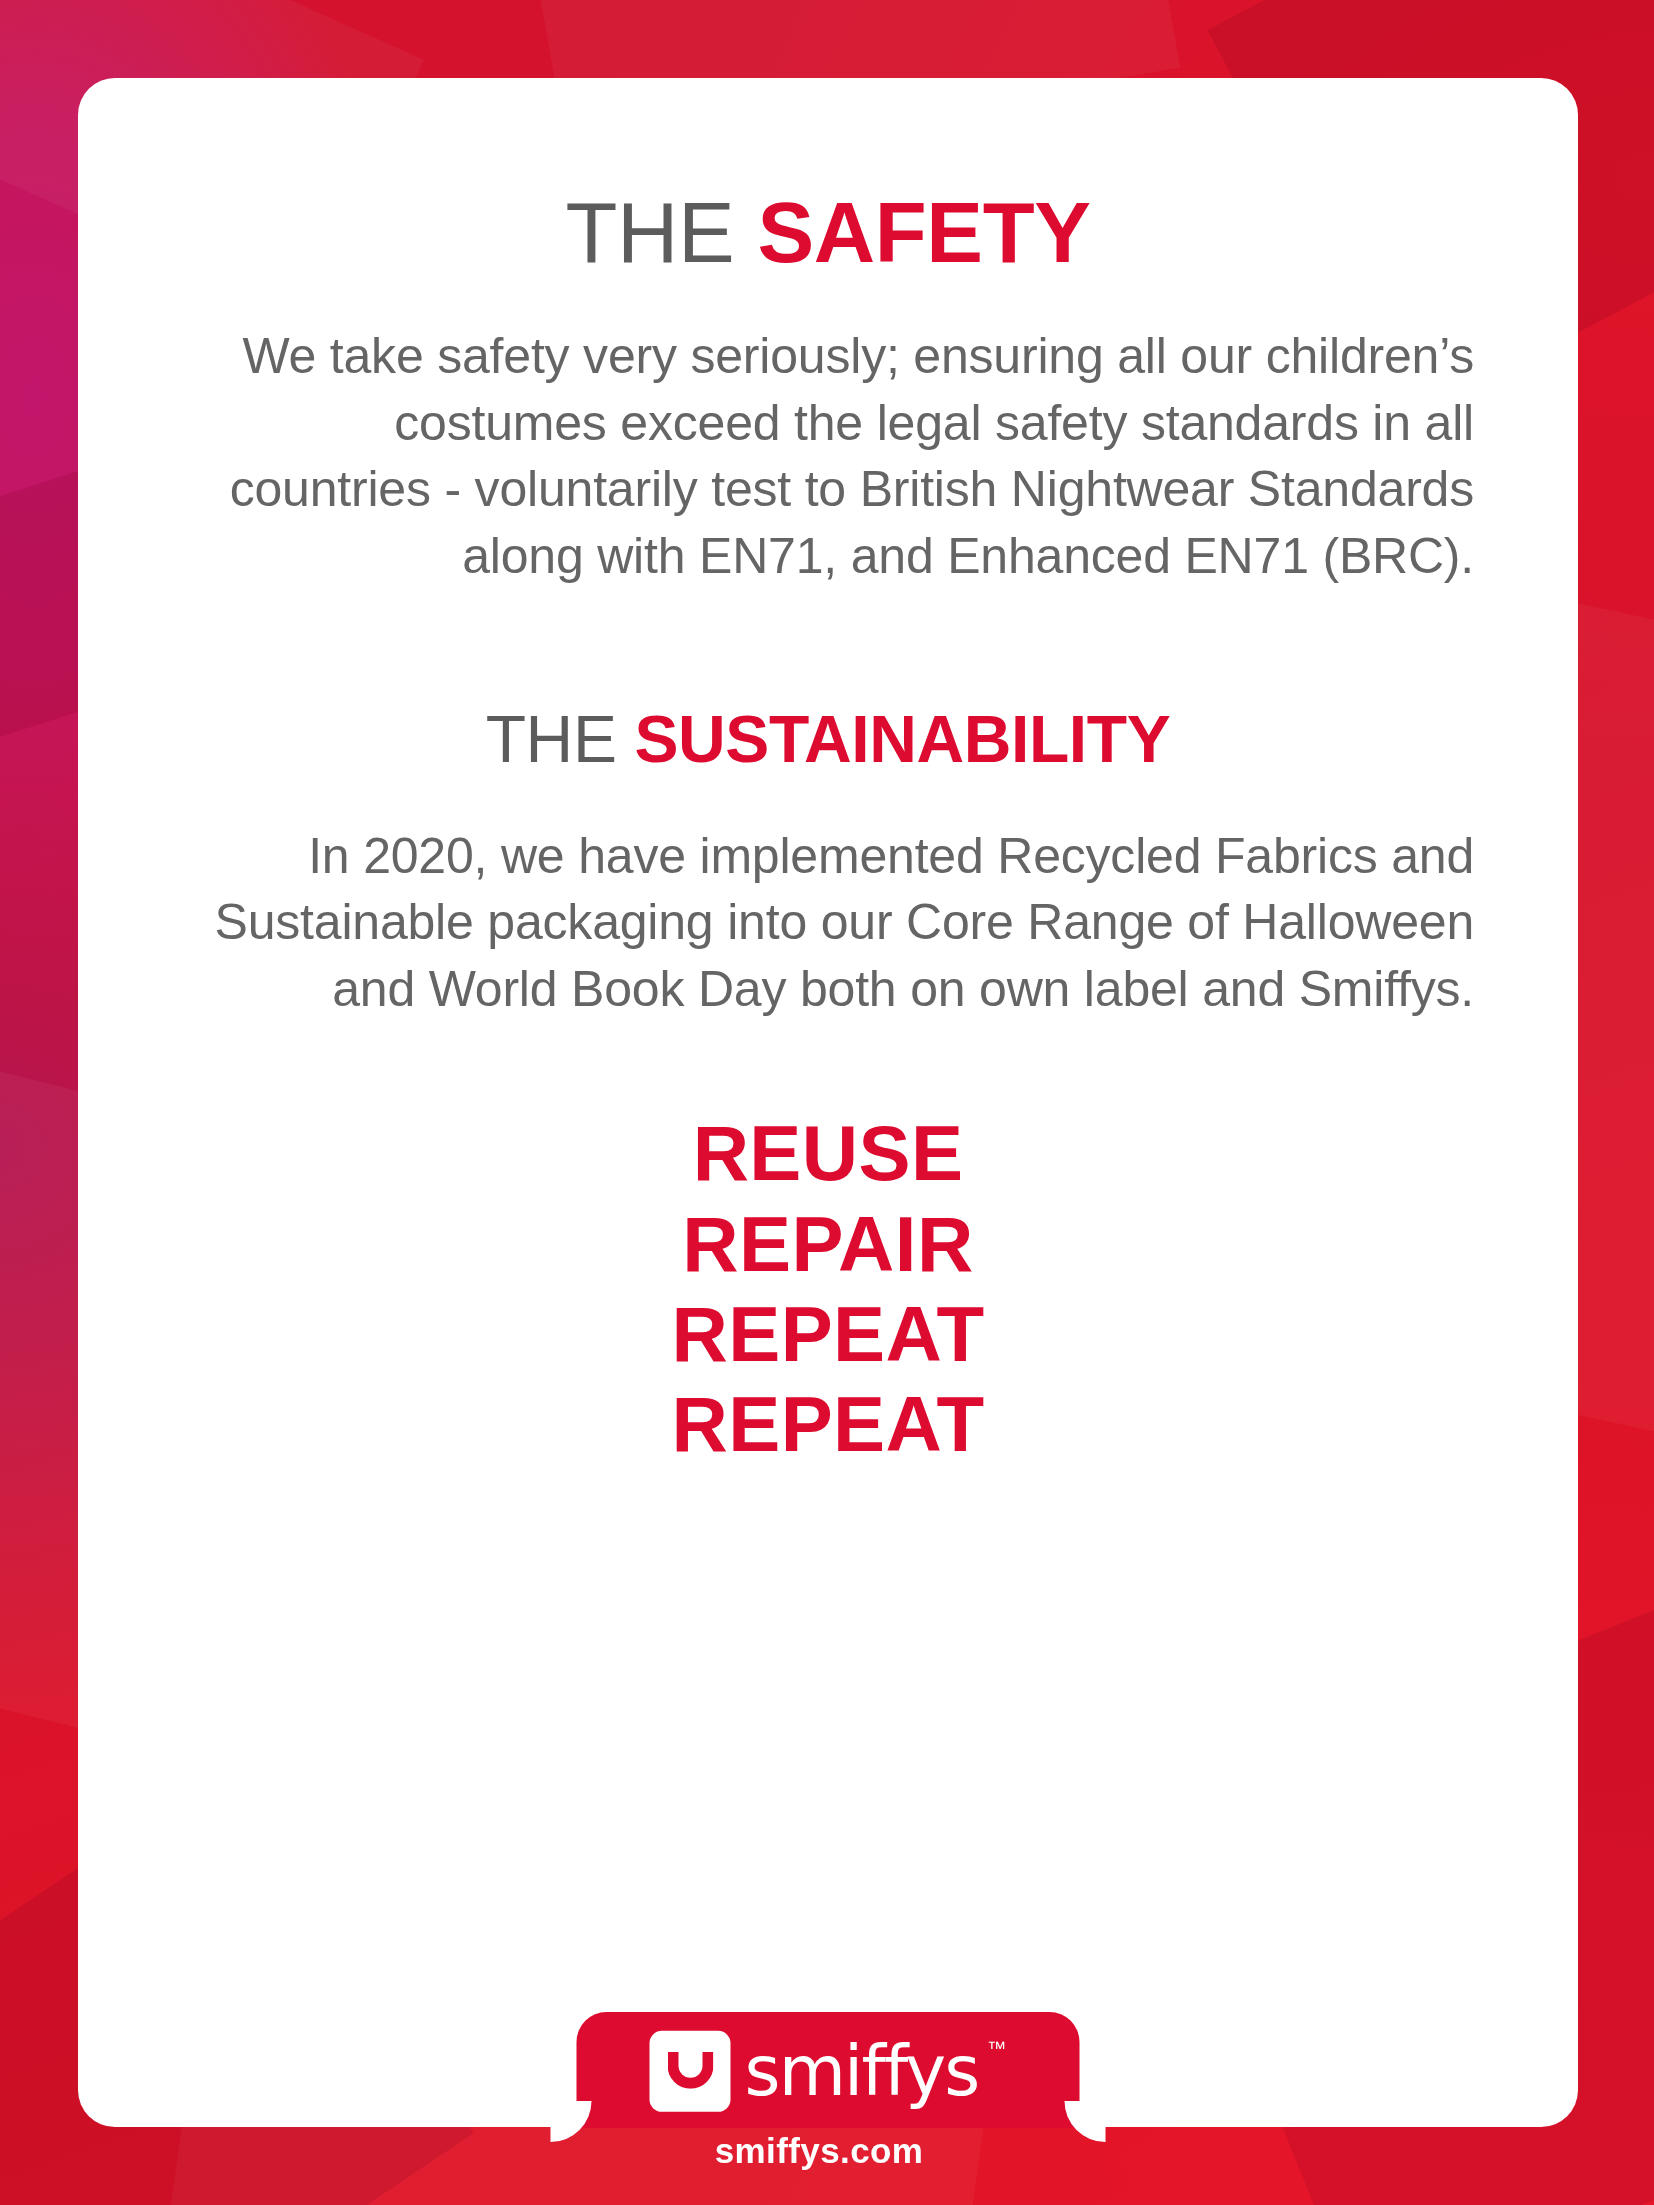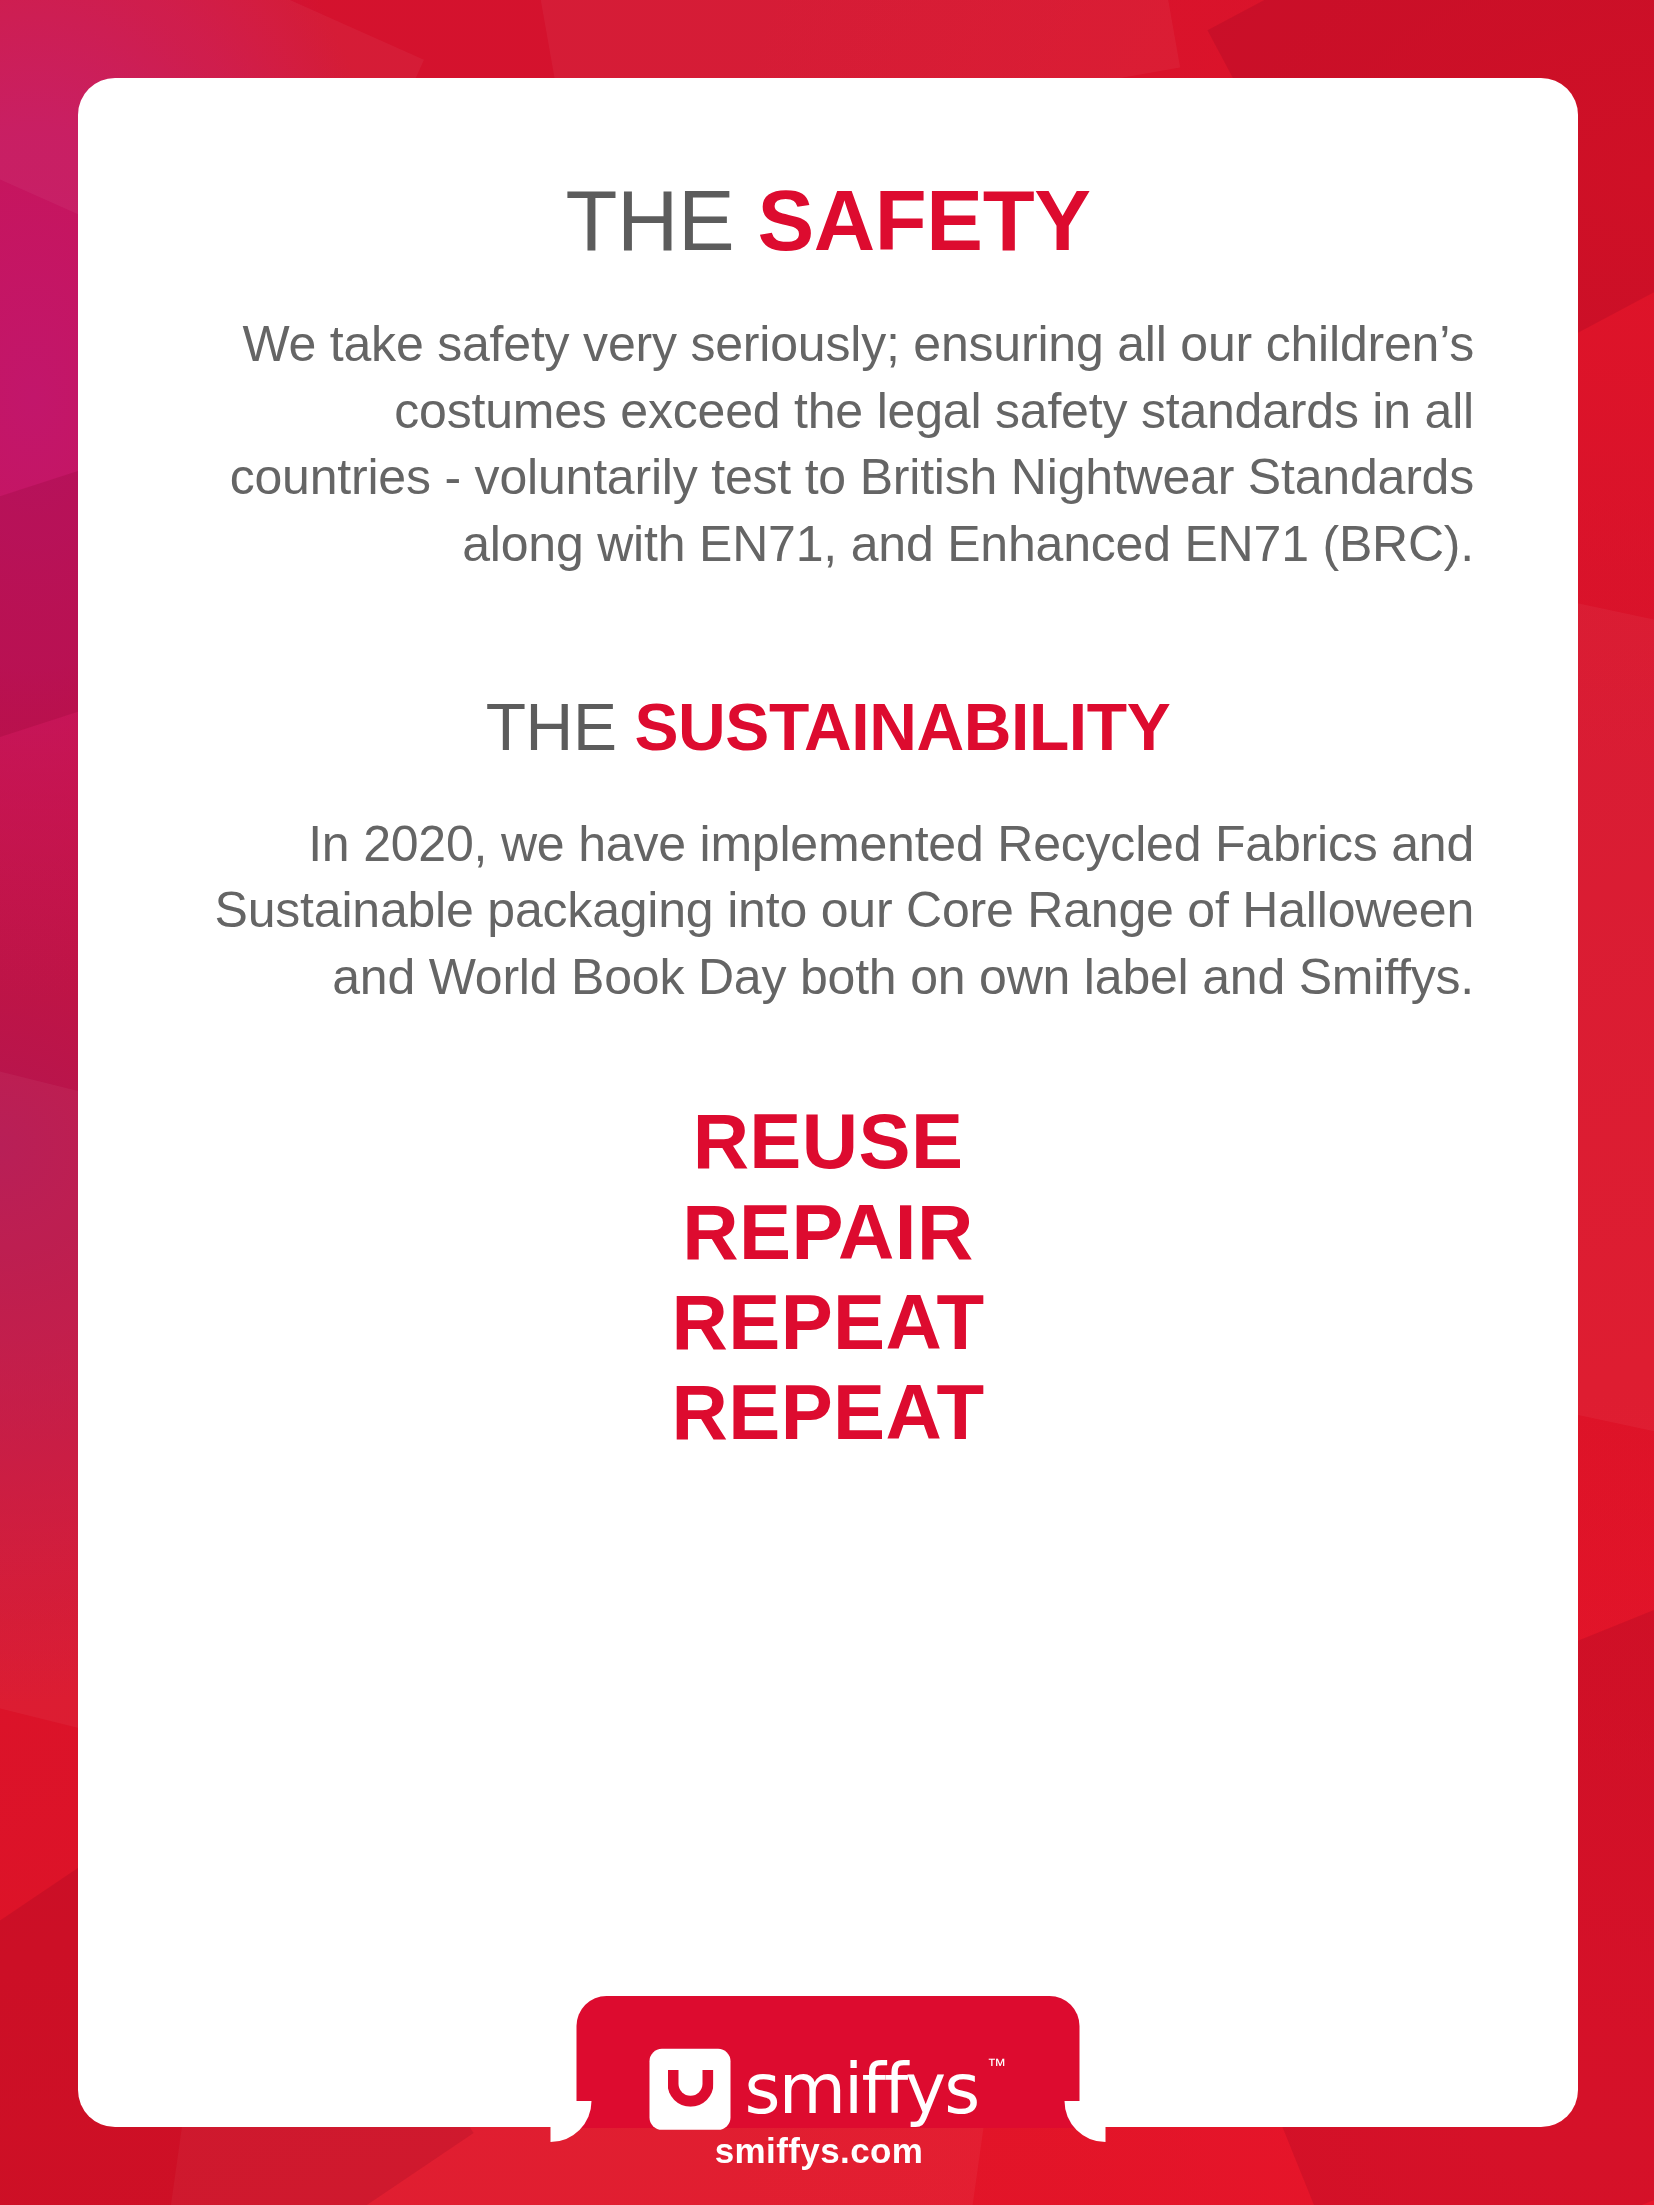--- a/index.html
+++ b/index.html
@@ -52,21 +52,21 @@
     top: 78px;
     width: 1500px;
     height: 2049px;
     background: #ffffff;
     border-radius: 37px;
     box-sizing: border-box;
     padding: 0;
   }
 
   .content {
-    padding: 4px 97px;
+    padding: 16px 97px;
     box-sizing: border-box;
     width: 100%;
   }
 
   
   h1.section-heading {
     margin: 0;
     text-align: center;
     font-weight: 400;
     color: #5c5c5c;
@@ -112,26 +112,26 @@
     letter-spacing: 0.4px;
   }
 
   
   .logo-tab {
     position: absolute;
     left: 50%;
     transform: translateX(-50%);
     bottom: -0.9px;
     width: 503px;
-    height: 132px;
+    height: 116px;
     background: #dd0b2f;
     border-top-left-radius: 30px;
     border-top-right-radius: 30px;
     display: flex;
-    align-items: flex-end;
+    align-items: center;
     justify-content: center;
   }
   .logo-tab::before,
   .logo-tab::after {
     content: "";
     position: absolute;
     bottom: 0;
     width: 41px;
     height: 41px;
     background: #dd0b2f;

